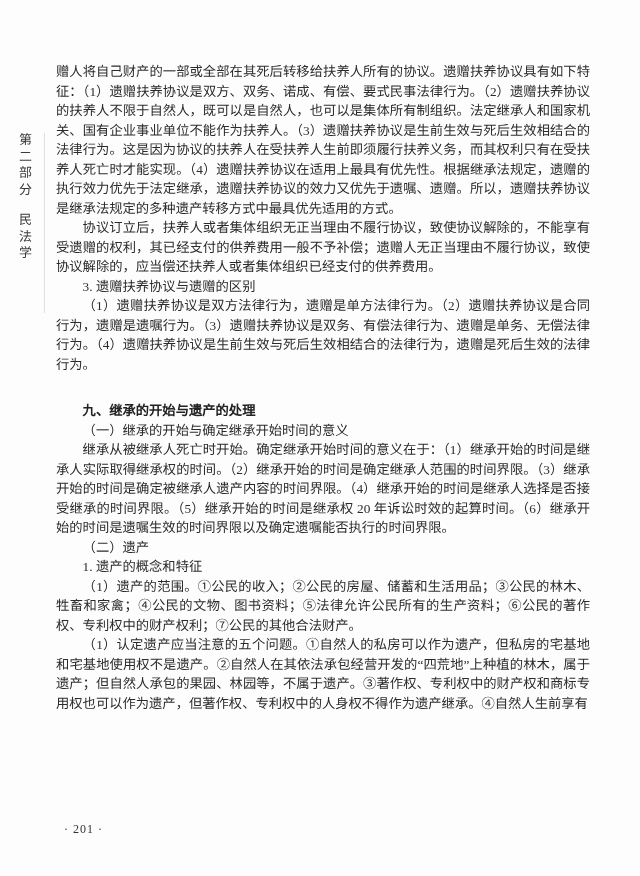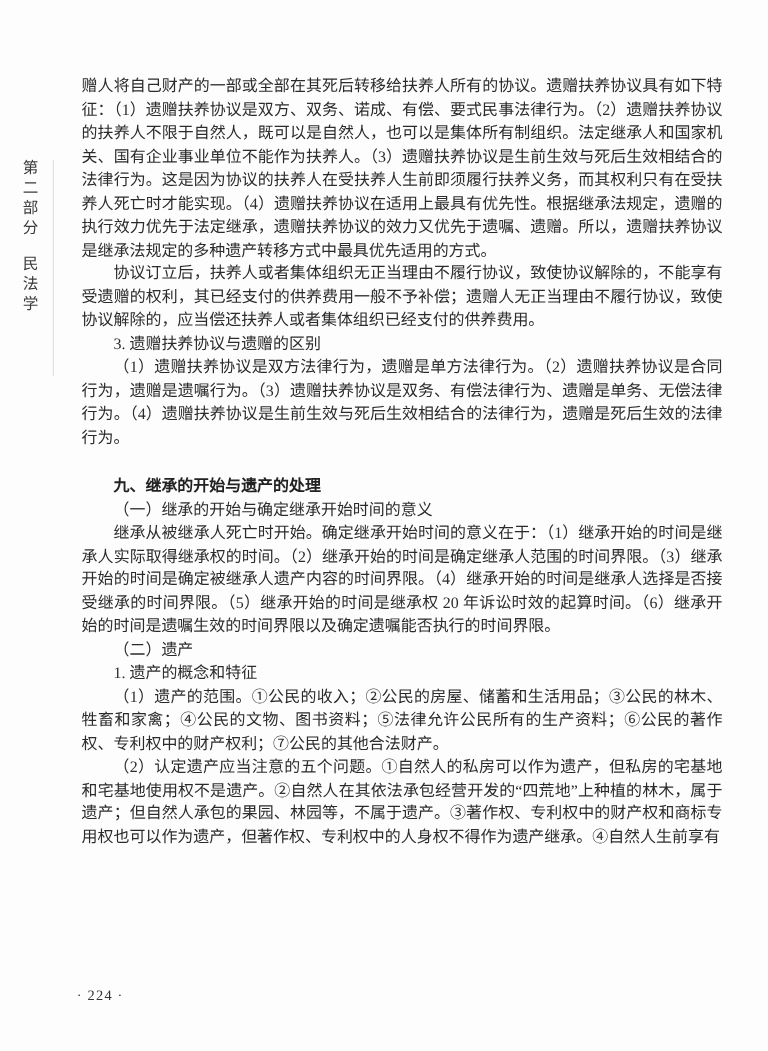--- a/index.html
+++ b/index.html
@@ -36,37 +36,37 @@
     position: absolute;
     left: 44px;
     top: 133px;
     width: 1px;
     height: 180px;
     background: #e0e0e0;
   }
   
   .text-column {
     position: absolute;
-    left: 68px;
+    left: 56px;
     top: 62px;
     width: 534px;
     font-size: 13.3px;
     line-height: 19.5px;
     text-align: justify;
   }
   .text-column p {
     margin: 0;
     padding: 0;
   }
   .text-column p.flush   { text-indent: 0; }
   .text-column p.indent  { text-indent: 2em; }
   .text-column p.heading {
     text-indent: 2em;
     font-weight: bold;
-    margin-top: 21px;
+    margin-top: 27px;
     color: #222;
   }
   .footer {
     position: absolute;
     left: 64px;
     top: 820px;
     font-size: 12px;
     line-height: 19.5px;
     color: #333;
     letter-spacing: 1px;
@@ -86,18 +86,18 @@
     <p class="flush">赠人将自己财产的一部或全部在其死后转移给扶养人所有的协议。遗赠扶养协议具有如下特征：（1）遗赠扶养协议是双方、双务、诺成、有偿、要式民事法律行为。（2）遗赠扶养协议的扶养人不限于自然人，既可以是自然人，也可以是集体所有制组织。法定继承人和国家机关、国有企业事业单位不能作为扶养人。（3）遗赠扶养协议是生前生效与死后生效相结合的法律行为。这是因为协议的扶养人在受扶养人生前即须履行扶养义务，而其权利只有在受扶养人死亡时才能实现。（4）遗赠扶养协议在适用上最具有优先性。根据继承法规定，遗赠的执行效力优先于法定继承，遗赠扶养协议的效力又优先于遗嘱、遗赠。所以，遗赠扶养协议是继承法规定的多种遗产转移方式中最具优先适用的方式。</p>
     <p class="indent">协议订立后，扶养人或者集体组织无正当理由不履行协议，致使协议解除的，不能享有受遗赠的权利，其已经支付的供养费用一般不予补偿；遗赠人无正当理由不履行协议，致使协议解除的，应当偿还扶养人或者集体组织已经支付的供养费用。</p>
     <p class="indent">3. 遗赠扶养协议与遗赠的区别</p>
     <p class="indent">（1）遗赠扶养协议是双方法律行为，遗赠是单方法律行为。（2）遗赠扶养协议是合同行为，遗赠是遗嘱行为。（3）遗赠扶养协议是双务、有偿法律行为、遗赠是单务、无偿法律行为。（4）遗赠扶养协议是生前生效与死后生效相结合的法律行为，遗赠是死后生效的法律行为。</p>
     <p class="heading">九、继承的开始与遗产的处理</p>
     <p class="indent">（一）继承的开始与确定继承开始时间的意义</p>
     <p class="indent">继承从被继承人死亡时开始。确定继承开始时间的意义在于：（1）继承开始的时间是继承人实际取得继承权的时间。（2）继承开始的时间是确定继承人范围的时间界限。（3）继承开始的时间是确定被继承人遗产内容的时间界限。（4）继承开始的时间是继承人选择是否接受继承的时间界限。（5）继承开始的时间是继承权 20 年诉讼时效的起算时间。（6）继承开始的时间是遗嘱生效的时间界限以及确定遗嘱能否执行的时间界限。</p>
     <p class="indent">（二）遗产</p>
     <p class="indent">1. 遗产的概念和特征</p>
     <p class="indent">（1）遗产的范围。①公民的收入；②公民的房屋、储蓄和生活用品；③公民的林木、牲畜和家禽；④公民的文物、图书资料；⑤法律允许公民所有的生产资料；⑥公民的著作权、专利权中的财产权利；⑦公民的其他合法财产。</p>
-    <p class="indent">（2）认定遗产应当注意的五个问题。①自然人的私房可以作为遗产，但私房的宅基地和宅基地使用权不是遗产。②自然人在其依法承包经营开发的“四荒地”上种植的林木，属于遗产；但自然人承包的果园、林园等，不属于遗产。③著作权、专利权中的财产权和商标专用权也可以作为遗产，但著作权、专利权中的人身权不得作为遗产继承。④自然人生前享有</p>
+    <p class="indent">（1）认定遗产应当注意的五个问题。①自然人的私房可以作为遗产，但私房的宅基地和宅基地使用权不是遗产。②自然人在其依法承包经营开发的“四荒地”上种植的林木，属于遗产；但自然人承包的果园、林园等，不属于遗产。③著作权、专利权中的财产权和商标专用权也可以作为遗产，但著作权、专利权中的人身权不得作为遗产继承。④自然人生前享有</p>
   </div>
 
-  <div class="footer">· 224 ·</div>
+  <div class="footer">· 201 ·</div>
 
 </div>
 
 </body></html>

